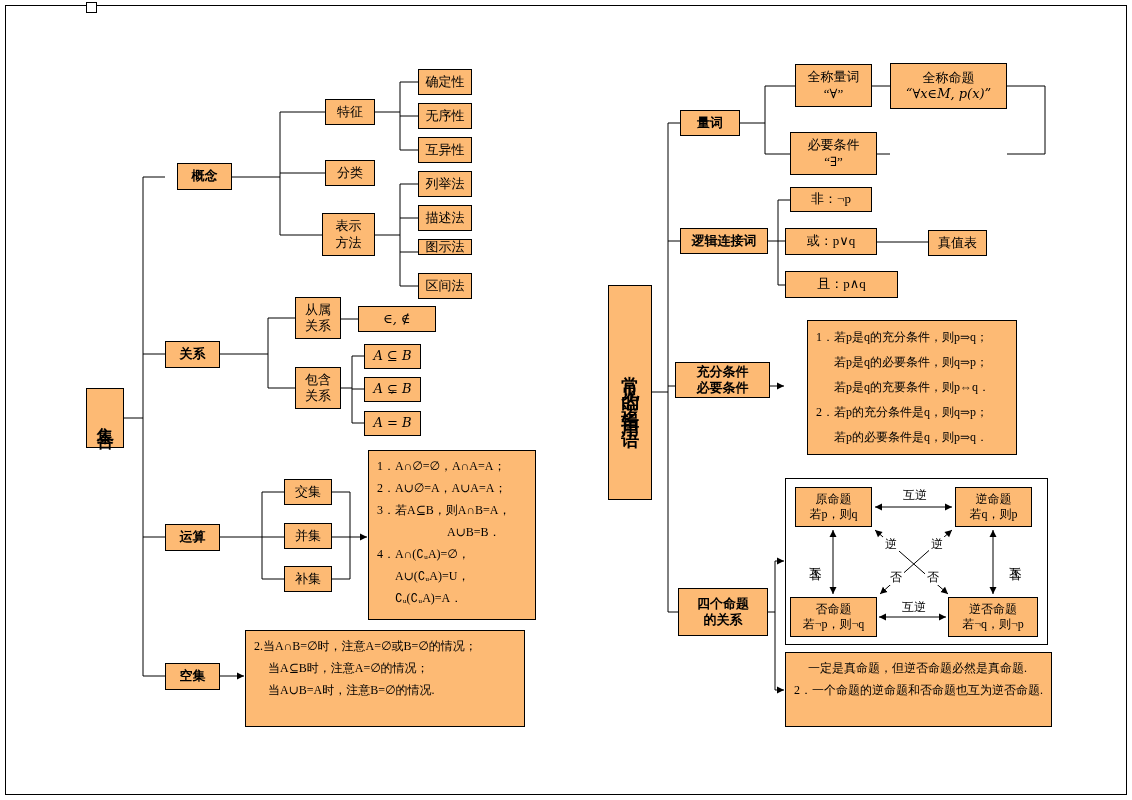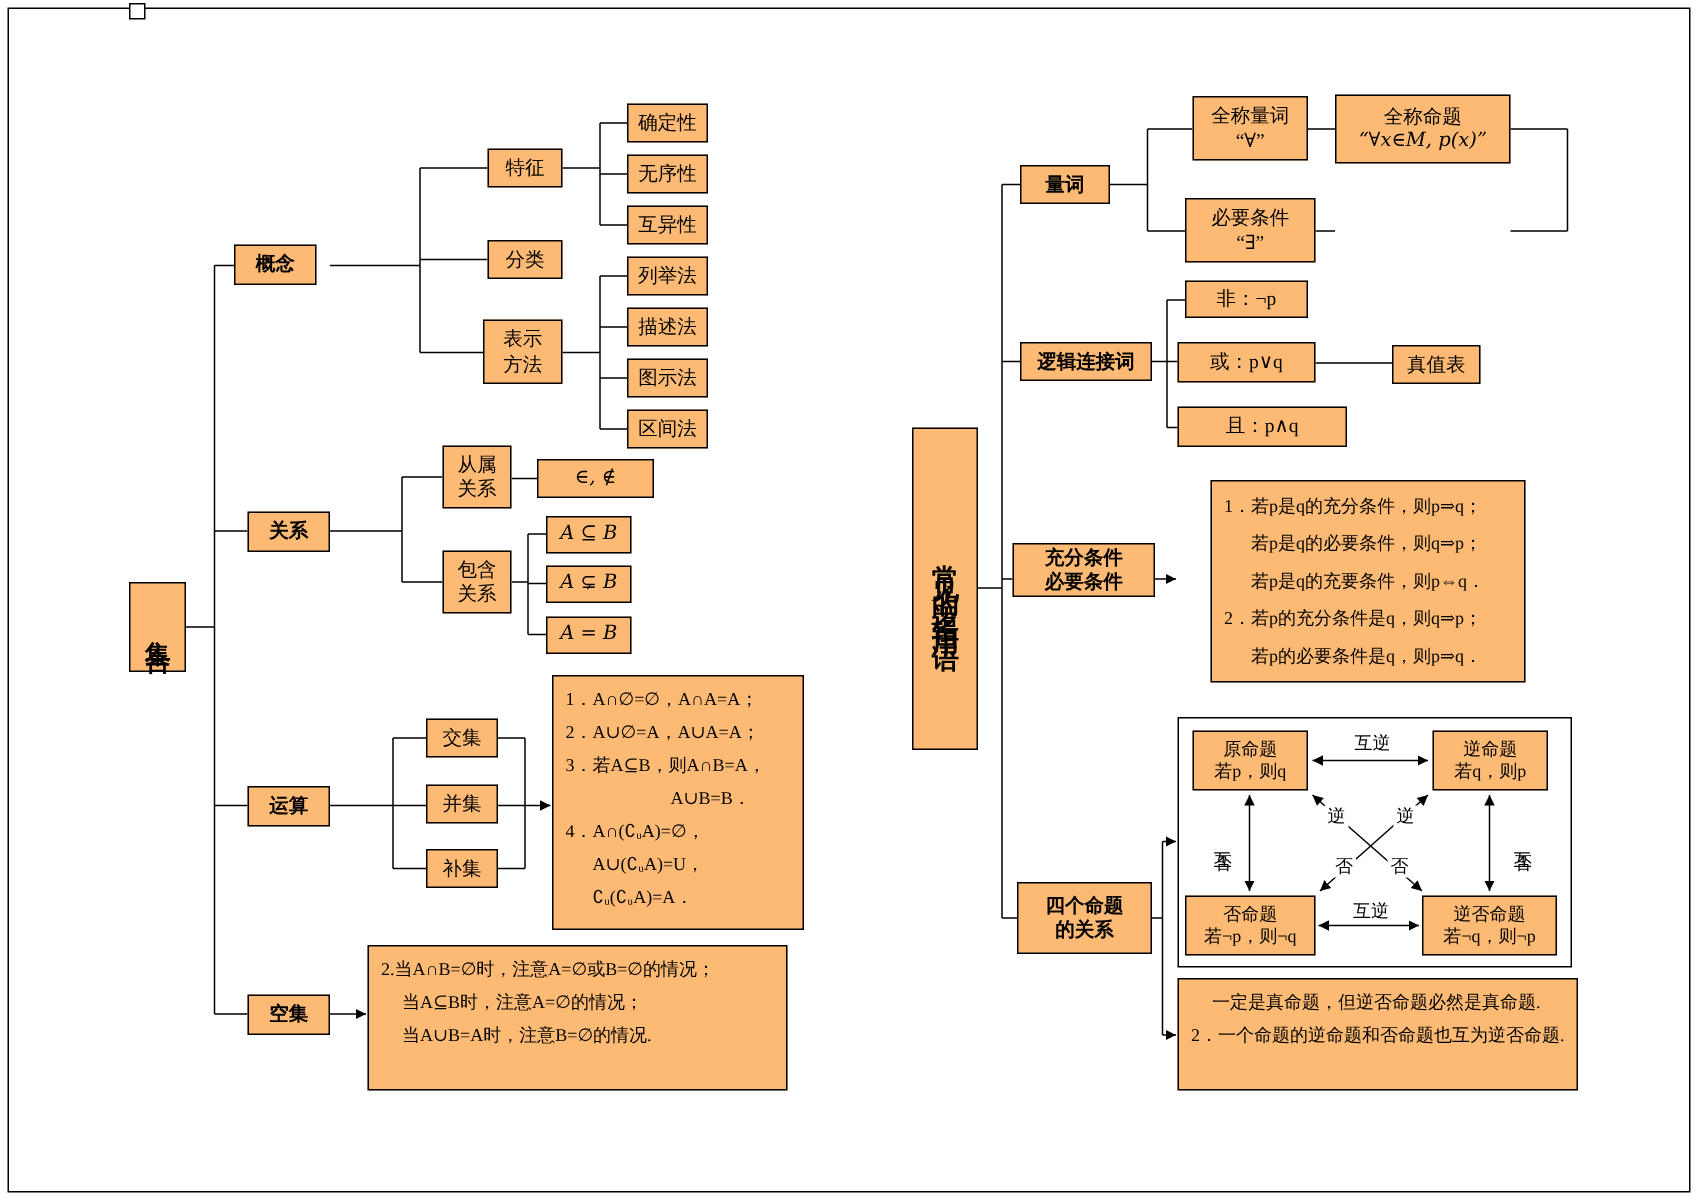--- a/index.html
+++ b/index.html
@@ -74,36 +74,36 @@
       <path d="M879,617 L946,617" marker-start="url(#ahs)" marker-end="url(#ah)"></path>
       <path d="M833,530 L833,594" marker-start="url(#ahs)" marker-end="url(#ah)"></path>
       <path d="M993,530 L993,594" marker-start="url(#ahs)" marker-end="url(#ah)"></path>
       <path d="M875,530 L948,594" marker-start="url(#ahs)" marker-end="url(#ah)"></path>
       <path d="M952,530 L880,594" marker-start="url(#ahs)" marker-end="url(#ah)"></path>
     </g>
   </svg>
 
   <div class="box vtext root-left" style="left:86px;top:388px;width:38px;height:60px">集合</div>
 
-  <div class="box bold" style="left:156px;top:163px;width:55px;height:27px">概念</div>
+  <div class="box bold" style="left:177px;top:163px;width:55px;height:27px">概念</div>
 
   <div class="box" style="left:325px;top:99px;width:50px;height:26px">特征</div>
   <div class="box" style="left:418px;top:69px;width:54px;height:26px">确定性</div>
   <div class="box" style="left:418px;top:103px;width:54px;height:26px">无序性</div>
   <div class="box" style="left:418px;top:137px;width:54px;height:26px">互异性</div>
 
   <div class="box" style="left:325px;top:160px;width:50px;height:26px">分类</div>
 
   <div class="box col" style="left:322px;top:213px;width:53px;height:43px">
     <div>表示</div>
     <div>方法</div>
   </div>
   <div class="box" style="left:418px;top:171px;width:54px;height:26px">列举法</div>
   <div class="box" style="left:418px;top:205px;width:54px;height:26px">描述法</div>
-  <div class="box" style="left:418px;top:239px;width:54px;height:26px">图示法</div>
+  <div class="box" style="left:418px;top:239px;width:54px;height:16px">图示法</div>
   <div class="box" style="left:418px;top:273px;width:54px;height:26px">区间法</div>
 
   <div class="box bold" style="left:165px;top:341px;width:55px;height:27px">关系</div>
 
   <div class="box col" style="left:295px;top:297px;width:46px;height:42px">
     <div>从属</div>
     <div>关系</div>
   </div>
   <div class="box math" style="left:358px;top:306px;width:78px;height:26px">∈, ∉</div>
 

